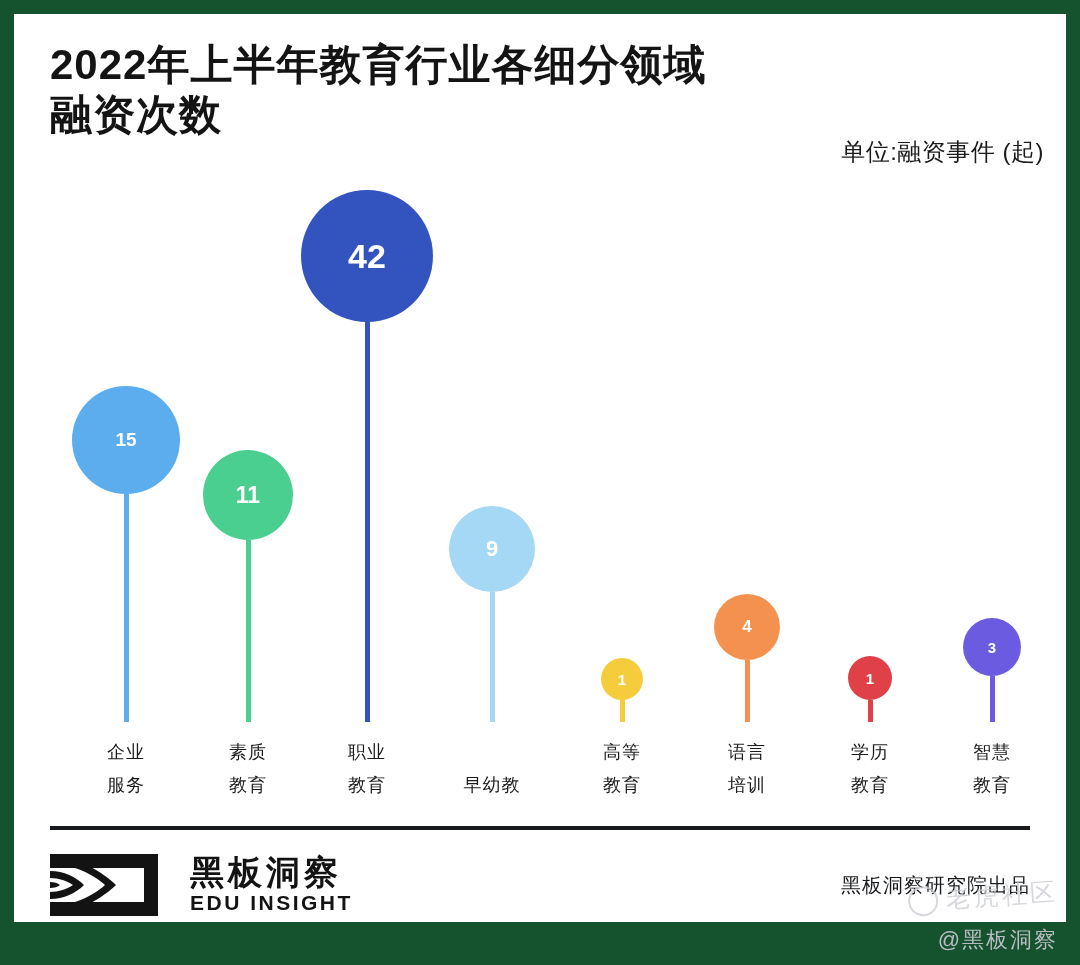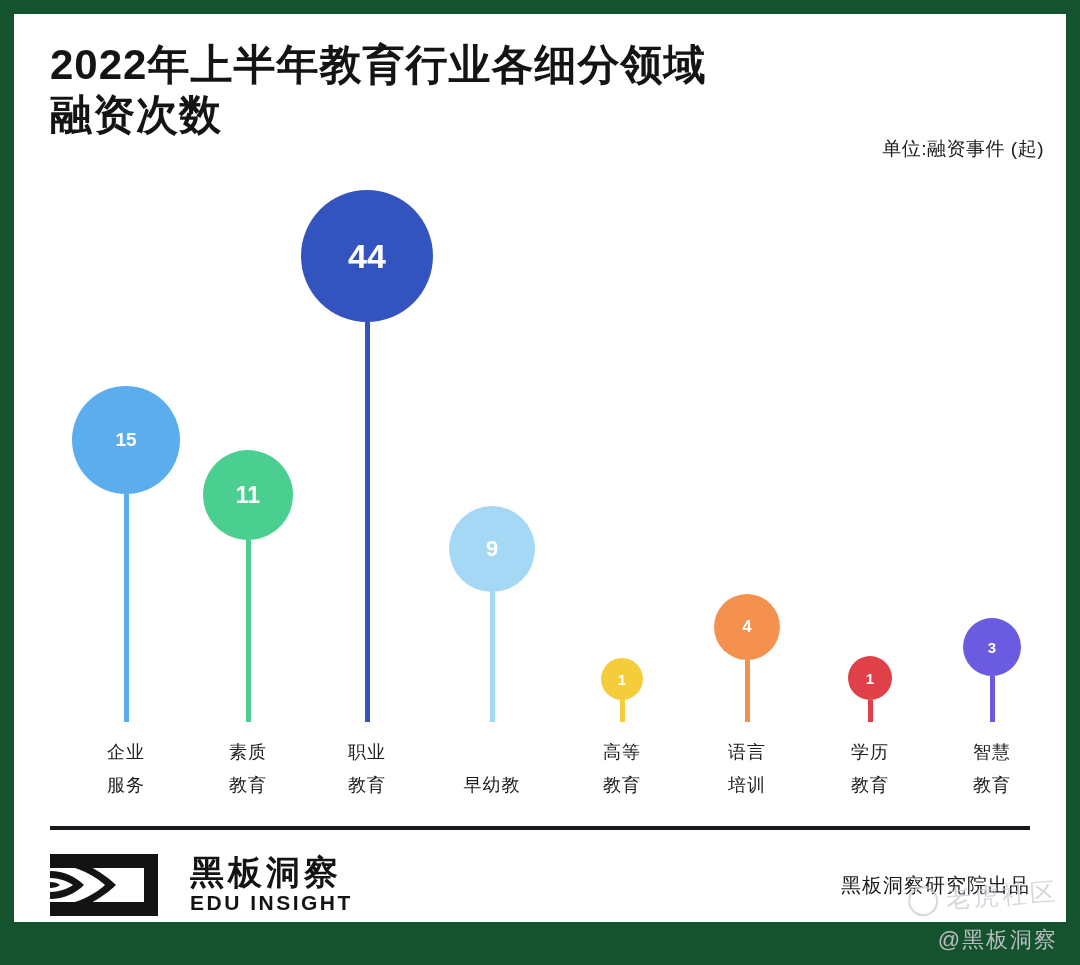--- a/index.html
+++ b/index.html
@@ -24,21 +24,21 @@
 
   
   .title{
     position:absolute;left:36px;top:26px;width:900px;
     font-size:42px;line-height:50px;font-weight:bold;
     color:#141414;letter-spacing:1px;
     white-space:pre-line;
   }
   .unit{
     position:absolute;right:22px;top:122px;
-    font-size:19px;color:#1b1b1b;letter-spacing:0.5px;
+    font-size:24px;color:#1b1b1b;letter-spacing:0.5px;
   }
 
   
   .chart{
     position:absolute;left:22px;top:158px;
     width:1010px;height:640px;
   }
   .col{
     position:absolute;bottom:0;width:112px;
     display:flex;flex-direction:column;align-items:center;
@@ -131,21 +131,21 @@
           <div class="lolli">
             <div class="stem" style="height: 182px; background: rgb(74, 207, 144);"></div>
             <div class="bubble" style="width: 90px; height: 90px; background: rgb(74, 207, 144); font-size: 23px;">11</div>
           </div>
           <div class="cat">素质
 教育</div>
         </div>
         <div class="col" style="left: 275px; height: 640px;">
           <div class="lolli">
             <div class="stem" style="height: 400px; background: rgb(51, 83, 191);"></div>
-            <div class="bubble" style="width: 132px; height: 132px; background: rgb(51, 83, 191); font-size: 34px;">44</div>
+            <div class="bubble" style="width: 132px; height: 132px; background: rgb(51, 83, 191); font-size: 34px;">42</div>
           </div>
           <div class="cat">职业
 教育</div>
         </div>
         <div class="col" style="left: 400px; height: 640px;">
           <div class="lolli">
             <div class="stem" style="height: 130px; background: rgb(165, 216, 245);"></div>
             <div class="bubble" style="width: 86px; height: 86px; background: rgb(165, 216, 245); font-size: 22px;">9</div>
           </div>
           <div class="cat">早幼教</div>

